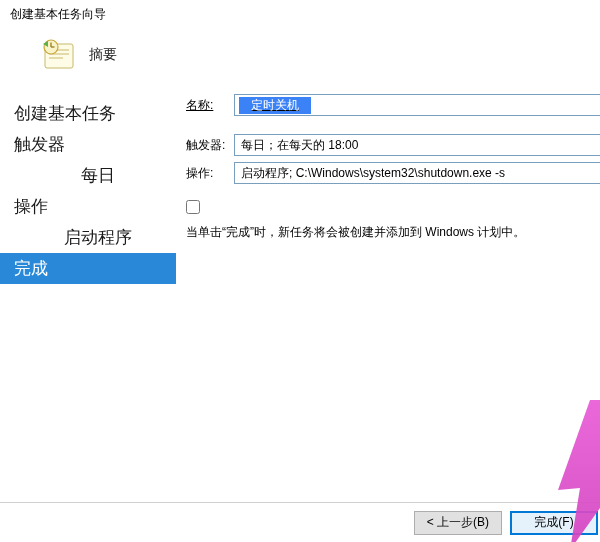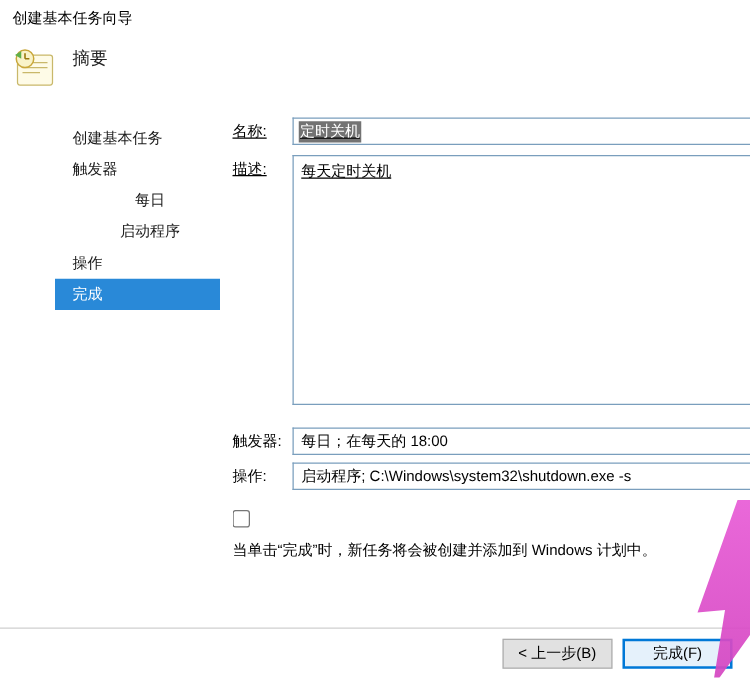--- a/index.html
+++ b/index.html
@@ -13,21 +13,23 @@
       position: relative;
     }
     .titlebar {
       padding: 6px 10px;
       font-size: 12px;
       color: #000;
       border-bottom: 1px solid transparent;
     }
     .header {
       display: flex;
+      align-items: center;
       padding: 8px 12px 18px 12px;
+      margin-left: 31px;
     }
     .header-icon {
       width: 34px;
       height: 34px;
       margin-right: 12px;
       position: relative;
     }
     .header-icon svg { width: 34px; height: 34px; }
     .header-title {
       font-size: 14px;
@@ -36,24 +38,23 @@
     .body {
       display: flex;
       height: 432px;
     }
     .sidebar {
       width: 176px;
       padding: 8px 0;
     }
     .sidebar-item {
       padding: 4px 10px 4px 14px;
-      font-size: 12px;
+      font-size: 17px;
       color: #1a1a1a;
       cursor: default;
-      margin-left: 44px;
     }
     .sidebar-item.sub {
       padding-left: 30px;
       text-align: center;
     }
     .sidebar-item.selected {
       background: #2989d8;
       color: #fff;
     }
     .main {
@@ -76,23 +77,23 @@
     .name-input-wrap {
       flex: 1;
       border: 1px solid #7a9ebd;
       border-right: none;
       height: 22px;
       padding: 2px 4px;
       display: flex;
       align-items: center;
     }
     .name-selected {
-      background: #737373;
+      background: #3b82f6;
       color: #fff;
-      padding: 0 1px;
+      padding: 0 12px;
       font-size: 12px;
     }
     .desc-box {
       flex: 1;
       border: 1px solid #7a9ebd;
       border-right: none;
       height: 200px;
       padding: 4px 6px;
       font-size: 12px;
       font-family: inherit;
@@ -135,21 +136,21 @@
     .footer {
       position: absolute;
       bottom: 0;
       right: 0;
       left: 0;
       height: 40px;
       border-top: 1px solid #d0d0d0;
       display: flex;
       justify-content: flex-end;
       align-items: center;
-      padding-right: 16px;
+      padding-right: 4px;
       gap: 8px;
     }
     .btn {
       height: 24px;
       min-width: 86px;
       border: 1px solid #adadad;
       background: #e1e1e1;
       font-size: 12px;
       font-family: inherit;
       padding: 0 12px;
@@ -188,37 +189,33 @@
     </svg>
   </div>
   <div class="header-title">摘要</div>
 </div>
 
 <div class="body">
   <div class="sidebar">
     <div class="sidebar-item">创建基本任务</div>
     <div class="sidebar-item">触发器</div>
     <div class="sidebar-item sub">每日</div>
+    <div class="sidebar-item">操作</div>
     <div class="sidebar-item sub">启动程序</div>
-    <div class="sidebar-item">操作</div>
     <div class="sidebar-item selected">完成</div>
   </div>
 
   <div class="main">
     <div class="form-row">
       <div class="form-label">名称:</div>
       <div class="name-input-wrap">
         <span class="name-selected">定时关机</span>
       </div>
     </div>
 
-    <div class="form-row">
-      <div class="form-label">描述:</div>
-      <textarea class="desc-box" style="">每天定时关机</textarea>
-    </div>
 
     <div style="height:10px"></div>
 
     <div class="readonly-row">
       <div class="readonly-label">触发器:</div>
       <div class="readonly-value">每日；在每天的 18:00</div>
     </div>
 
     <div class="readonly-row">
       <div class="readonly-label">操作:</div>

